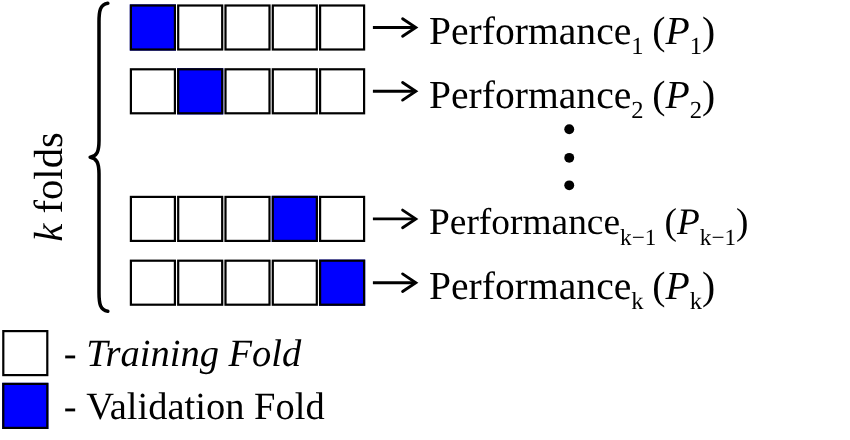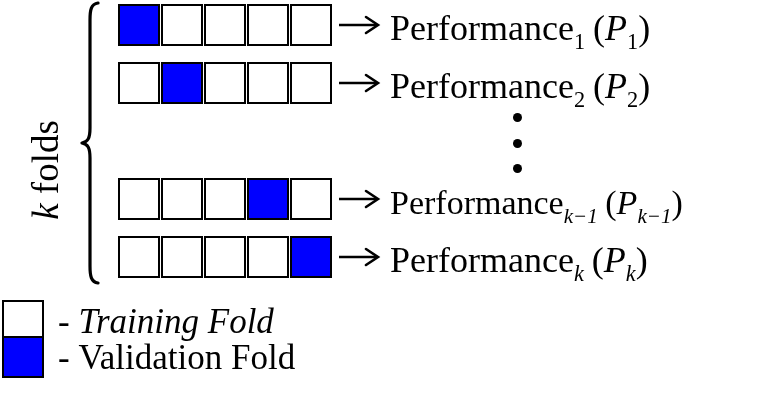--- a/index.html
+++ b/index.html
@@ -90,21 +90,20 @@
     top: 0px;
     height: 42px;
     display: flex;
     align-items: flex-end;
     font-size: 36px;
     line-height: 1;
     white-space: nowrap;
   }
   .perf sub {
     font-size: 0.62em;
-    font-style: italic;
     vertical-align: baseline;
     position: relative;
     top: 0.32em;
   }
   .perf .num { font-style: normal; }
   .perf .pvar { font-style: italic; }
   .perf .paren { font-style: normal; }
   .perf .gap { display: inline-block; width: 0.22em; }
 
   
@@ -271,20 +270,20 @@
     </div>
   </div>
 
   <div class="legend-item" style="top:300px;font-style:italic;">
     <div class="legend-swatch"></div>
     <div class="legend-text">
       <span>-</span><span>&nbsp;</span><span>Training Fold</span>
     </div>
   </div>
 
-  <div class="legend-item" style="top:336px;">
+  <div class="legend-item" style="top:348px;">
     <div class="legend-swatch valid"></div>
     <div class="legend-text">
       <span>-</span><span>&nbsp;</span><span>Validation Fold</span>
     </div>
   </div>
 
 </div>
 
 </body></html>

